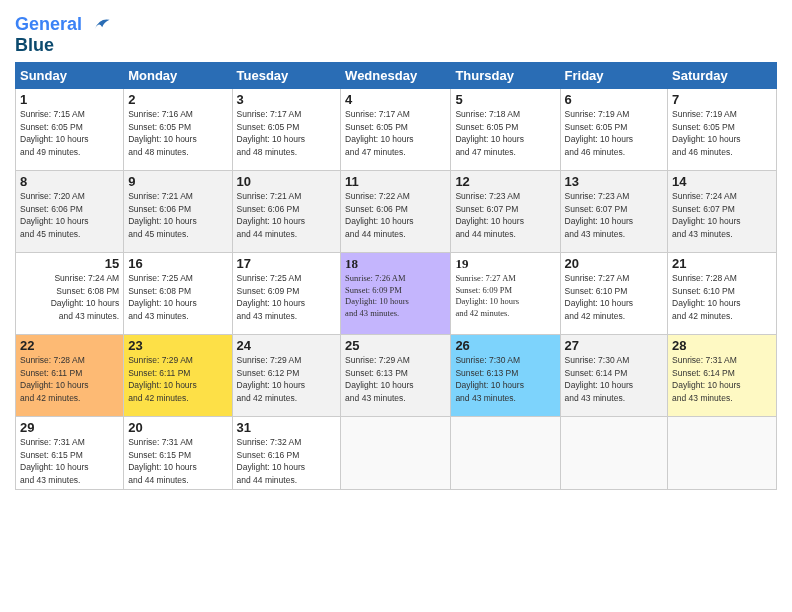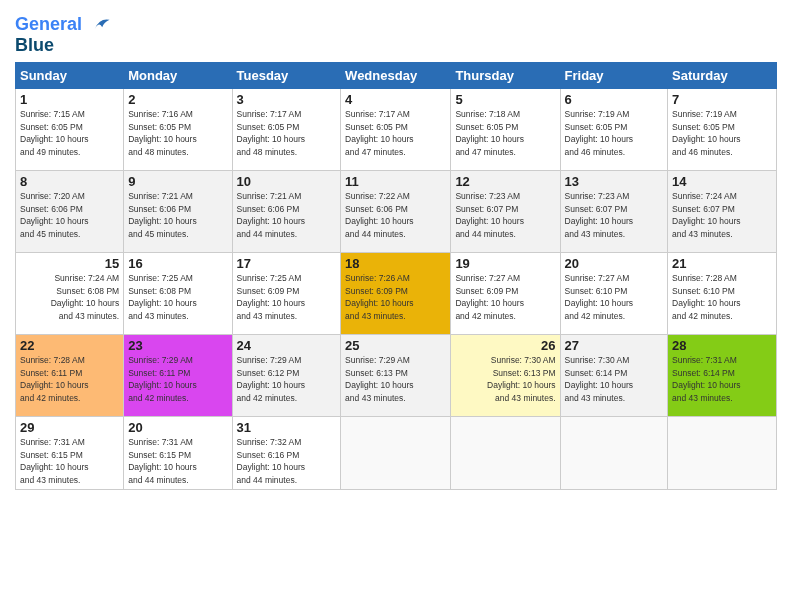--- a/index.html
+++ b/index.html
@@ -188,63 +188,63 @@
         <span class="day-info">Sunrise: 7:24 AM<br>Sunset: 6:08 PM<br>Daylight: 10 hours<br>and 43 minutes.</span>
       </td>
           <td style="background: rgb(255, 255, 255);">
         <span class="day-num">16</span>
         <span class="day-info">Sunrise: 7:25 AM<br>Sunset: 6:08 PM<br>Daylight: 10 hours<br>and 43 minutes.</span>
       </td>
           <td style="background: rgb(255, 255, 255);">
         <span class="day-num">17</span>
         <span class="day-info">Sunrise: 7:25 AM<br>Sunset: 6:09 PM<br>Daylight: 10 hours<br>and 43 minutes.</span>
       </td>
-          <td style="background: #eab308;">
+          <td style="background: #c4b5fd; font-family: Liberation Serif, serif;">
         <span class="day-num">18</span>
         <span class="day-info">Sunrise: 7:26 AM<br>Sunset: 6:09 PM<br>Daylight: 10 hours<br>and 43 minutes.</span>
       </td>
-          <td style="background: rgb(255, 255, 255);">
+          <td style="background: rgb(255, 255, 255); font-family: Liberation Serif, serif;">
         <span class="day-num">19</span>
         <span class="day-info">Sunrise: 7:27 AM<br>Sunset: 6:09 PM<br>Daylight: 10 hours<br>and 42 minutes.</span>
       </td>
           <td style="background: rgb(255, 255, 255);">
         <span class="day-num">20</span>
         <span class="day-info">Sunrise: 7:27 AM<br>Sunset: 6:10 PM<br>Daylight: 10 hours<br>and 42 minutes.</span>
       </td>
           <td style="background: rgb(255, 255, 255);">
         <span class="day-num">21</span>
         <span class="day-info">Sunrise: 7:28 AM<br>Sunset: 6:10 PM<br>Daylight: 10 hours<br>and 42 minutes.</span>
       </td>
         </tr>
         <tr>
           <td style="background: #fdba74;">
         <span class="day-num">22</span>
         <span class="day-info">Sunrise: 7:28 AM<br>Sunset: 6:11 PM<br>Daylight: 10 hours<br>and 42 minutes.</span>
       </td>
-          <td style="background: #d946ef;">
+          <td style="background: #fde047;">
         <span class="day-num">23</span>
         <span class="day-info">Sunrise: 7:29 AM<br>Sunset: 6:11 PM<br>Daylight: 10 hours<br>and 42 minutes.</span>
       </td>
           <td style="background: rgb(242, 242, 242);">
         <span class="day-num">24</span>
         <span class="day-info">Sunrise: 7:29 AM<br>Sunset: 6:12 PM<br>Daylight: 10 hours<br>and 42 minutes.</span>
       </td>
           <td style="background: rgb(242, 242, 242);">
         <span class="day-num">25</span>
         <span class="day-info">Sunrise: 7:29 AM<br>Sunset: 6:13 PM<br>Daylight: 10 hours<br>and 43 minutes.</span>
       </td>
-          <td style="background: #fef9c3; text-align: right;">
+          <td style="background: #7dd3fc;">
         <span class="day-num">26</span>
         <span class="day-info">Sunrise: 7:30 AM<br>Sunset: 6:13 PM<br>Daylight: 10 hours<br>and 43 minutes.</span>
       </td>
           <td style="background: rgb(242, 242, 242); margin-top: 39px;">
         <span class="day-num">27</span>
         <span class="day-info">Sunrise: 7:30 AM<br>Sunset: 6:14 PM<br>Daylight: 10 hours<br>and 43 minutes.</span>
       </td>
-          <td style="background: #84cc16;">
+          <td style="background: #fef9c3;">
         <span class="day-num">28</span>
         <span class="day-info">Sunrise: 7:31 AM<br>Sunset: 6:14 PM<br>Daylight: 10 hours<br>and 43 minutes.</span>
       </td>
         </tr>
         <tr class="last-row">
           <td style="background: rgb(255, 255, 255);">
         <span class="day-num">29</span>
         <span class="day-info">Sunrise: 7:31 AM<br>Sunset: 6:15 PM<br>Daylight: 10 hours<br>and 43 minutes.</span>
       </td>
           <td style="background: rgb(255, 255, 255);">

